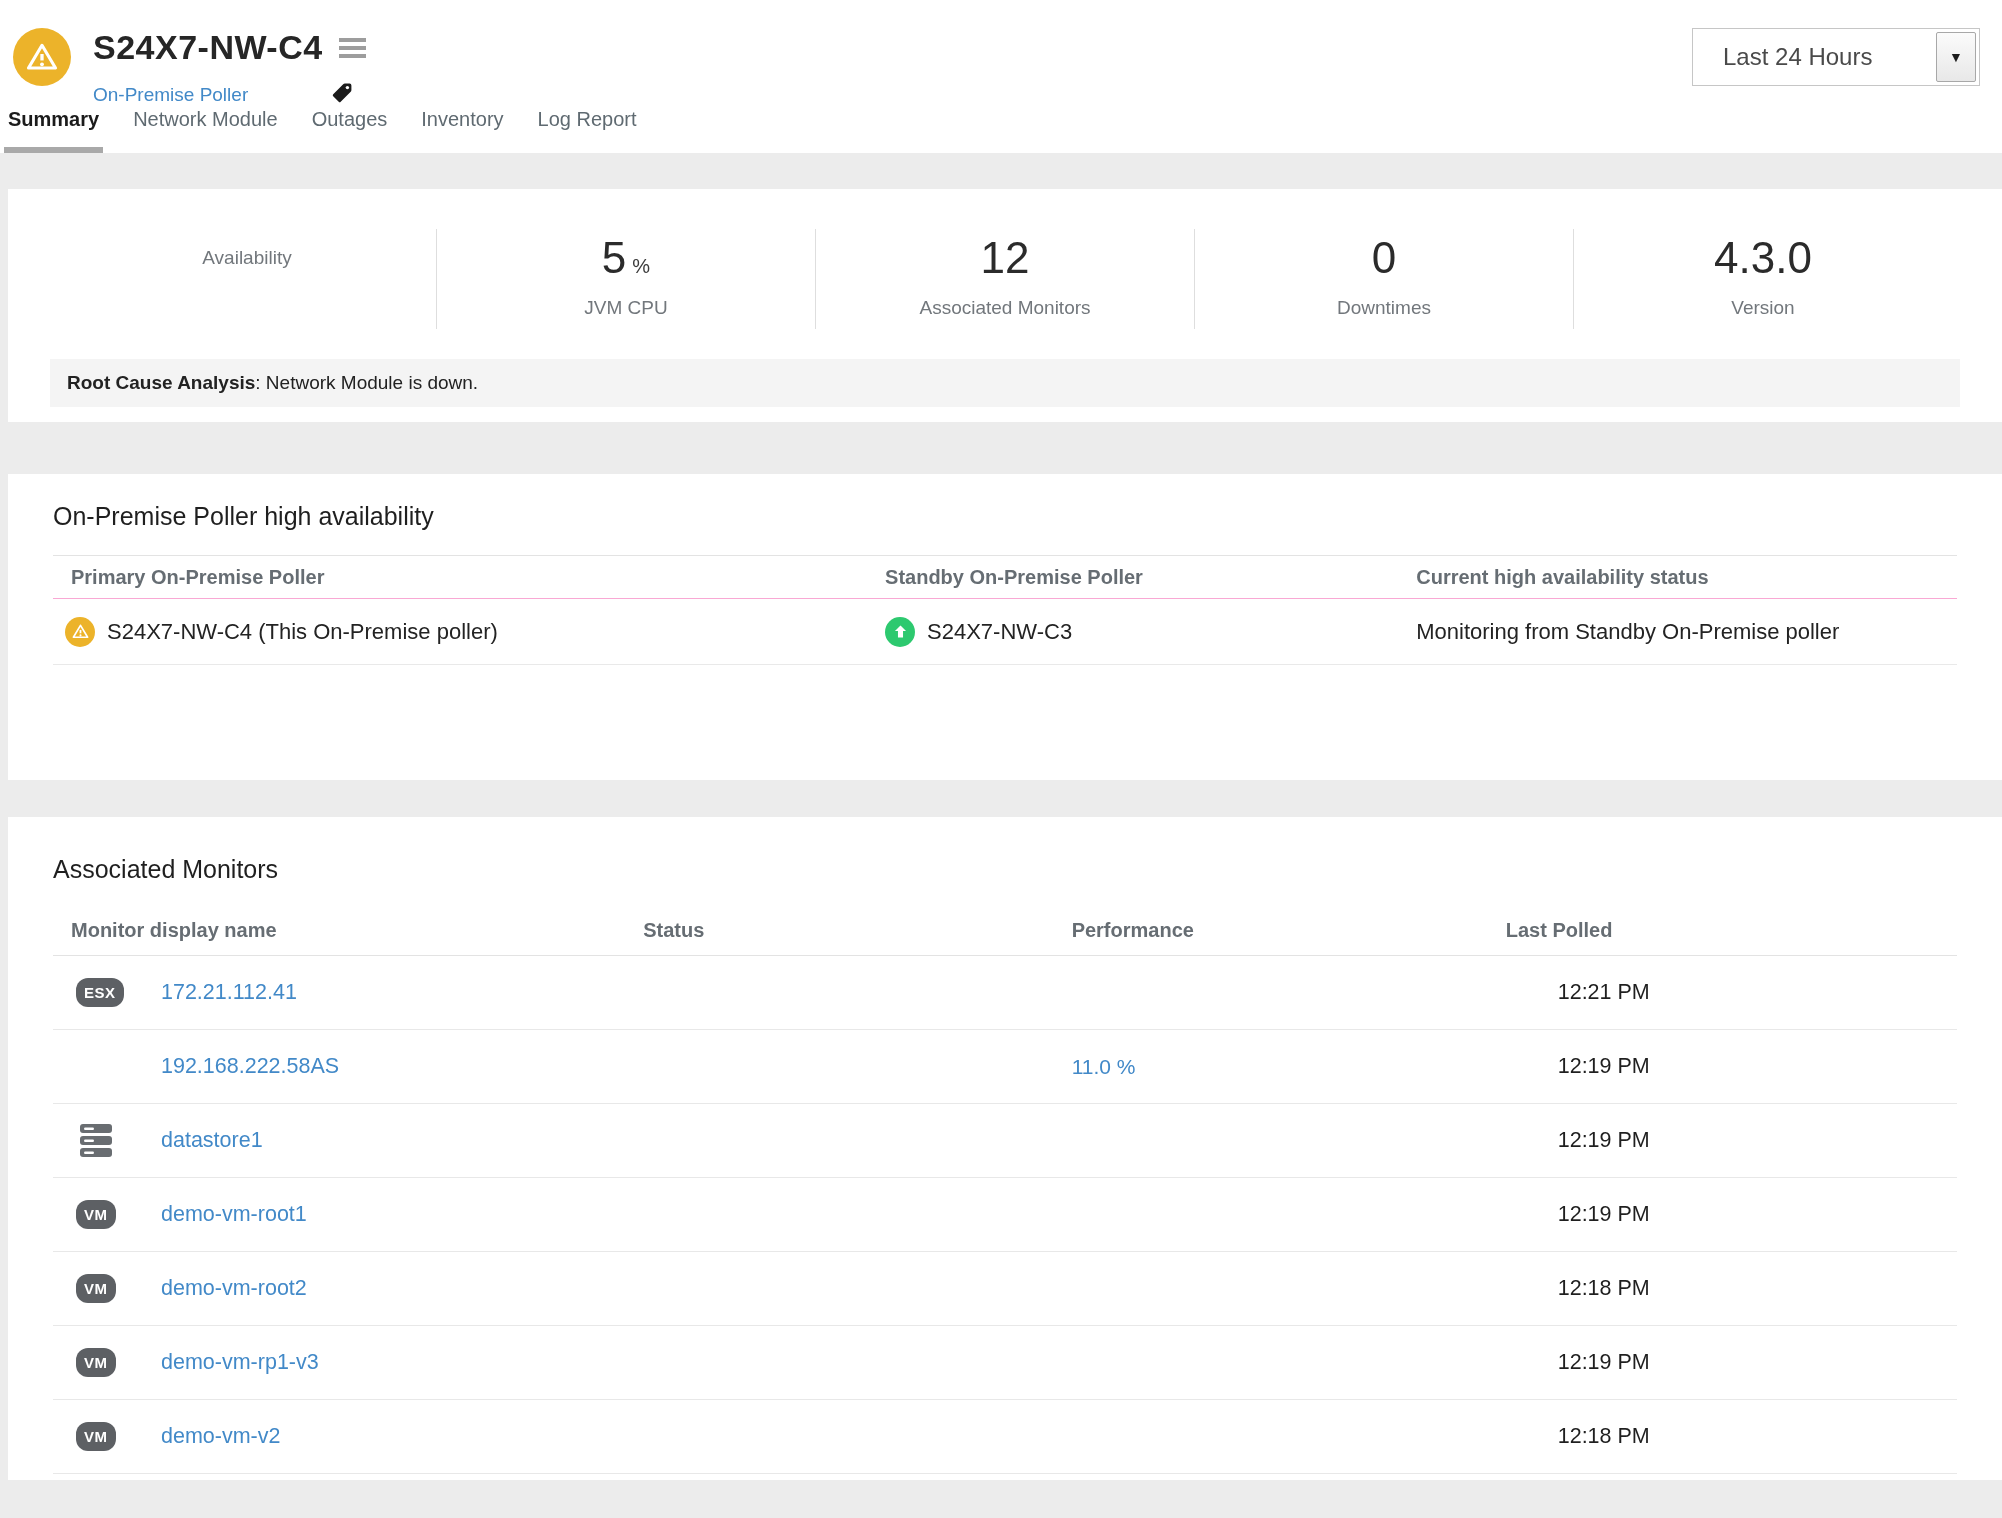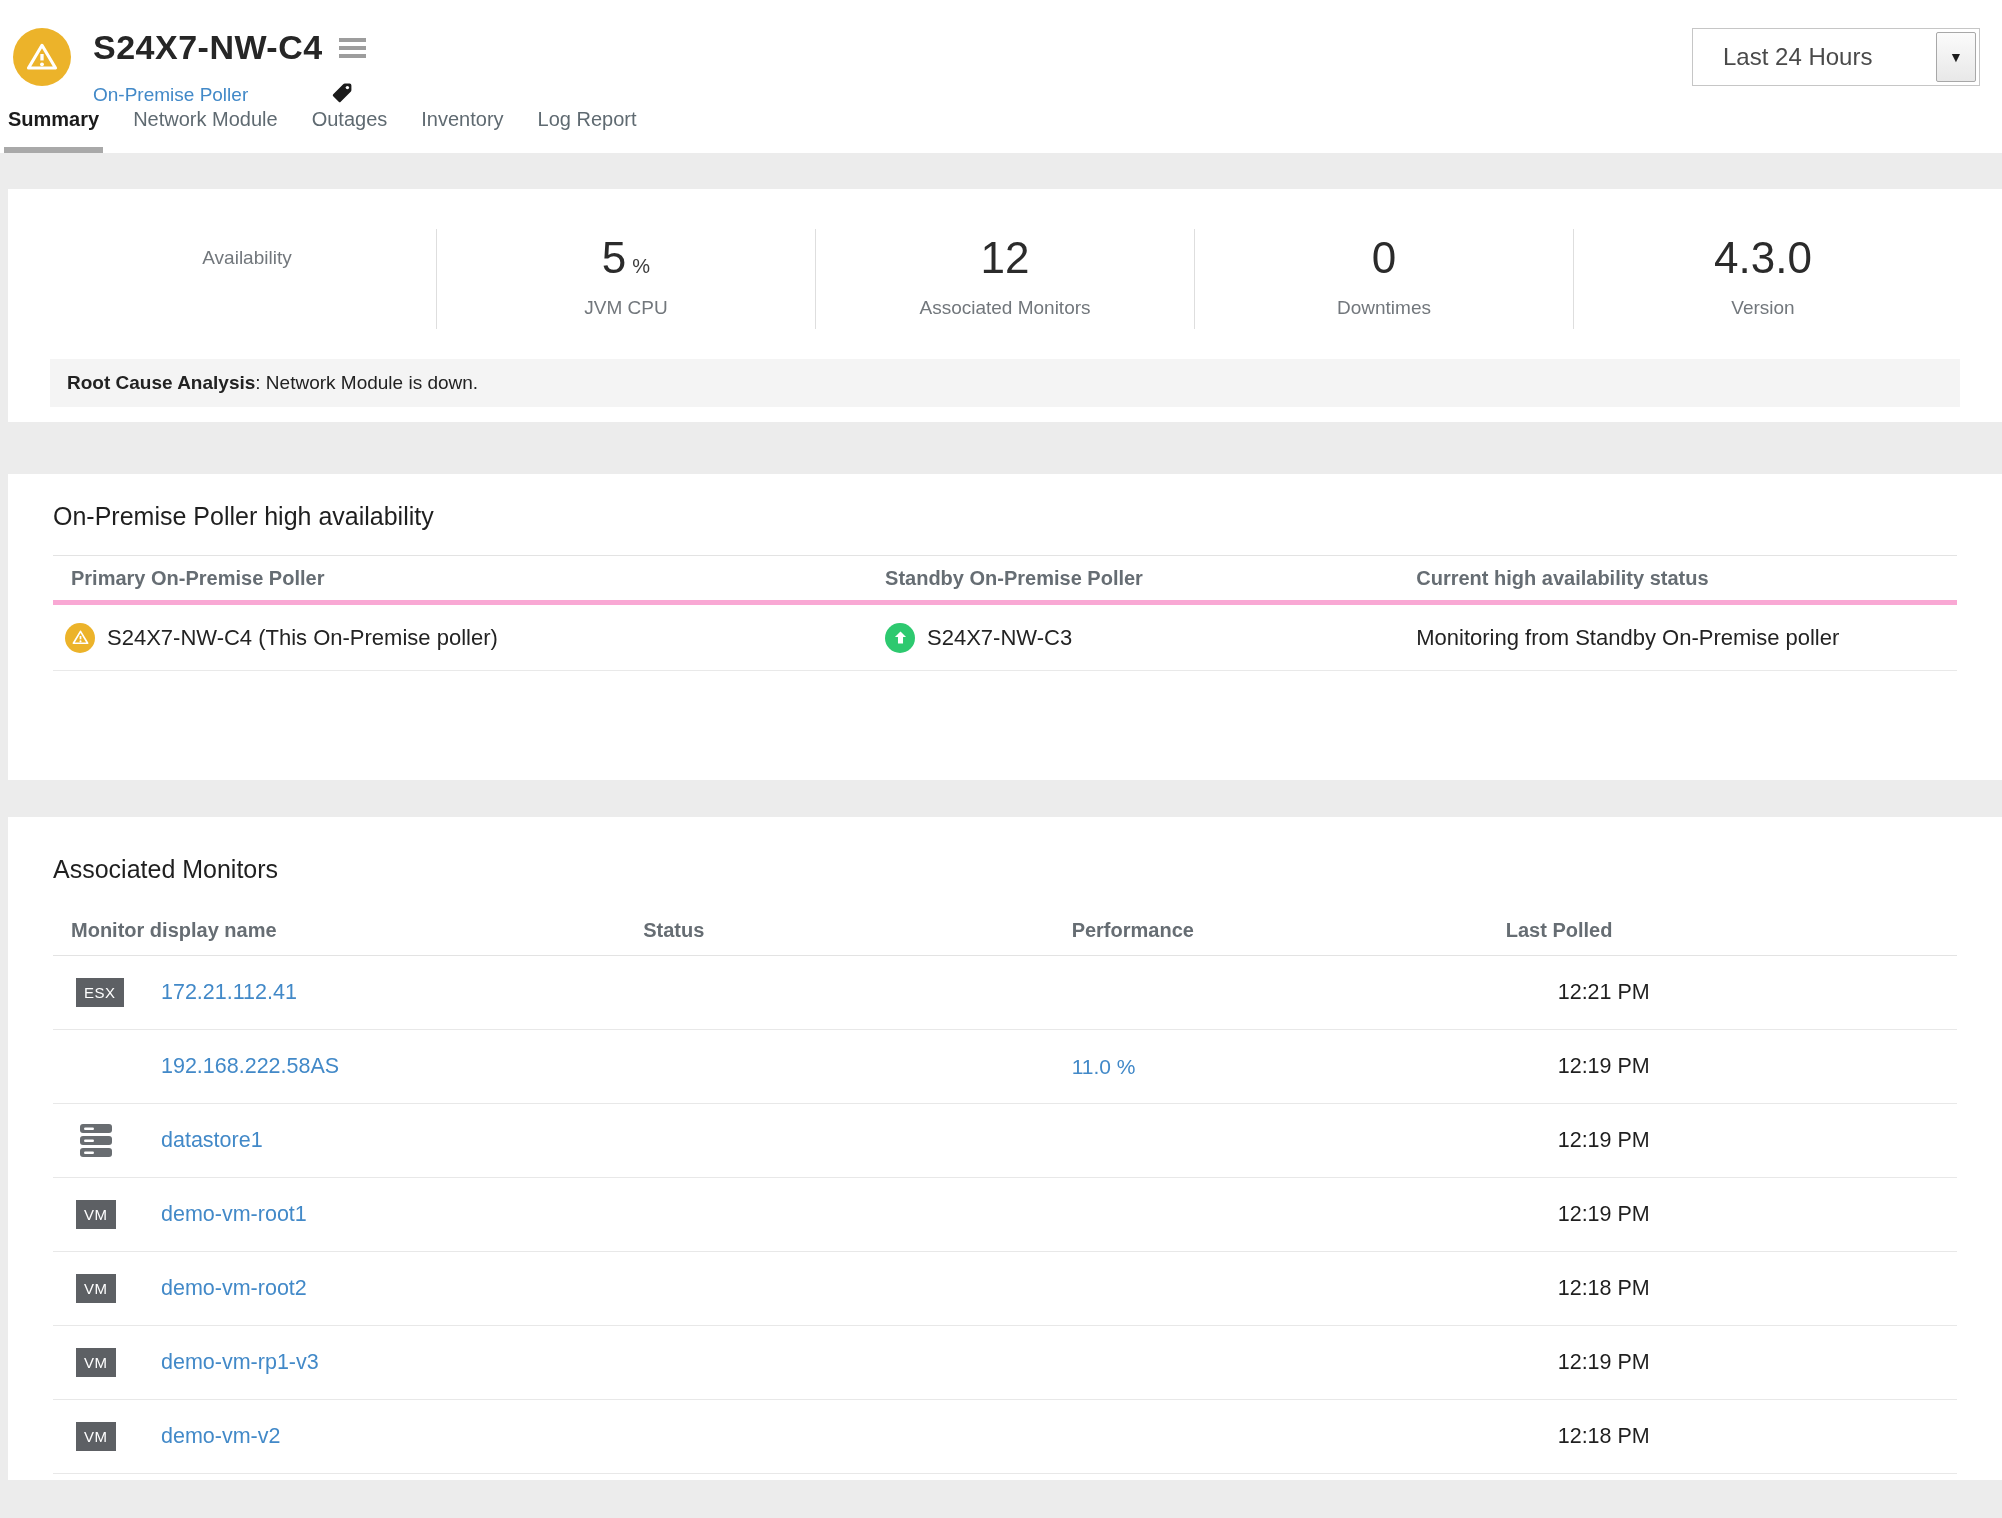--- a/index.html
+++ b/index.html
@@ -63,41 +63,41 @@
   .rca-line2 { margin-top:10px; }
   .rca-title { font-weight:bold; }
   .rca-link { color:#4289c8; }
   .rca-sep { color:#444; margin:0 6px; }
 
   
   .ha-card { height:306px; padding:28px 45px 0 45px; }
   .section-title { font-size:25px; color:#1f1f1f; }
   .ha-table { margin-top:24px; }
   .ha-head, .ha-row { display:grid; grid-template-columns:43.7% 27.9% 28.4%; align-items:center; }
-  .ha-head { border-top:1px solid #e3e3e3; border-bottom:5px solid #f9a8d4; height:50px; }
+  .ha-head { border-top:1px solid #e3e3e3; border-bottom:1px solid #f9a8d4; height:44px; }
   .th { font-size:20px; color:#666d73; font-weight:bold; }
   .ha-head .th:first-child { padding-left:18px; }
   .ha-row { height:66px; border-bottom:1px solid #e9e9e9; font-size:22px; color:#232323; }
   .ha-cell { display:flex; align-items:center; }
   .ha-cell.first { padding-left:12px; }
   .round-ic { width:30px; height:30px; border-radius:50%; display:flex; align-items:center; justify-content:center; flex:0 0 auto; margin-right:12px; }
   .round-ic.warn { background:#ecb32a; }
   .round-ic.up { background:#2dc96f; }
   .round-ic svg { width:19px; height:19px; }
 
   
   .mon-card { padding:38px 45px 0 45px; height:663px; }
   .mon-table { margin-top:22px; }
   .mon-head, .mon-row { display:grid; grid-template-columns:31% 22.5% 22.8% auto; align-items:center; }
   .mon-head { height:50px; border-bottom:1px solid #e3e3e3; }
   .mon-head .th:first-child { padding-left:18px; }
   .mon-row { height:74px; border-bottom:1px solid #e8e8e8; }
   .mon-name-cell { display:flex; align-items:center; }
   .mon-icon-slot { width:108px; display:flex; align-items:center; padding-left:23px; flex:0 0 auto; }
-  .badge { background:#5d6064; color:#fff; font-weight:normal; font-size:15px; border-radius:0; padding:6px 8px; letter-spacing:.5px; }
+  .badge { background:#5d6064; color:#fff; font-weight:bold; font-size:15px; border-radius:12px; padding:6px 8px; letter-spacing:.5px; }
   .ds-icon svg { width:40px; height:38px; display:block; }
   .mon-link { font-size:21.5px; color:#4289c8; }
   .dot { width:17px; height:17px; border-radius:50%; margin-left:14px; }
   .dot.up { background:#2dc96f; }
   .dot.down { background:#e3503c; }
   .perf-link { font-size:21px; color:#4289c8; }
   .polled { font-size:21.5px; color:#1f1f1f; padding-left:52px; }
 </style>
 </head>
 <body>

